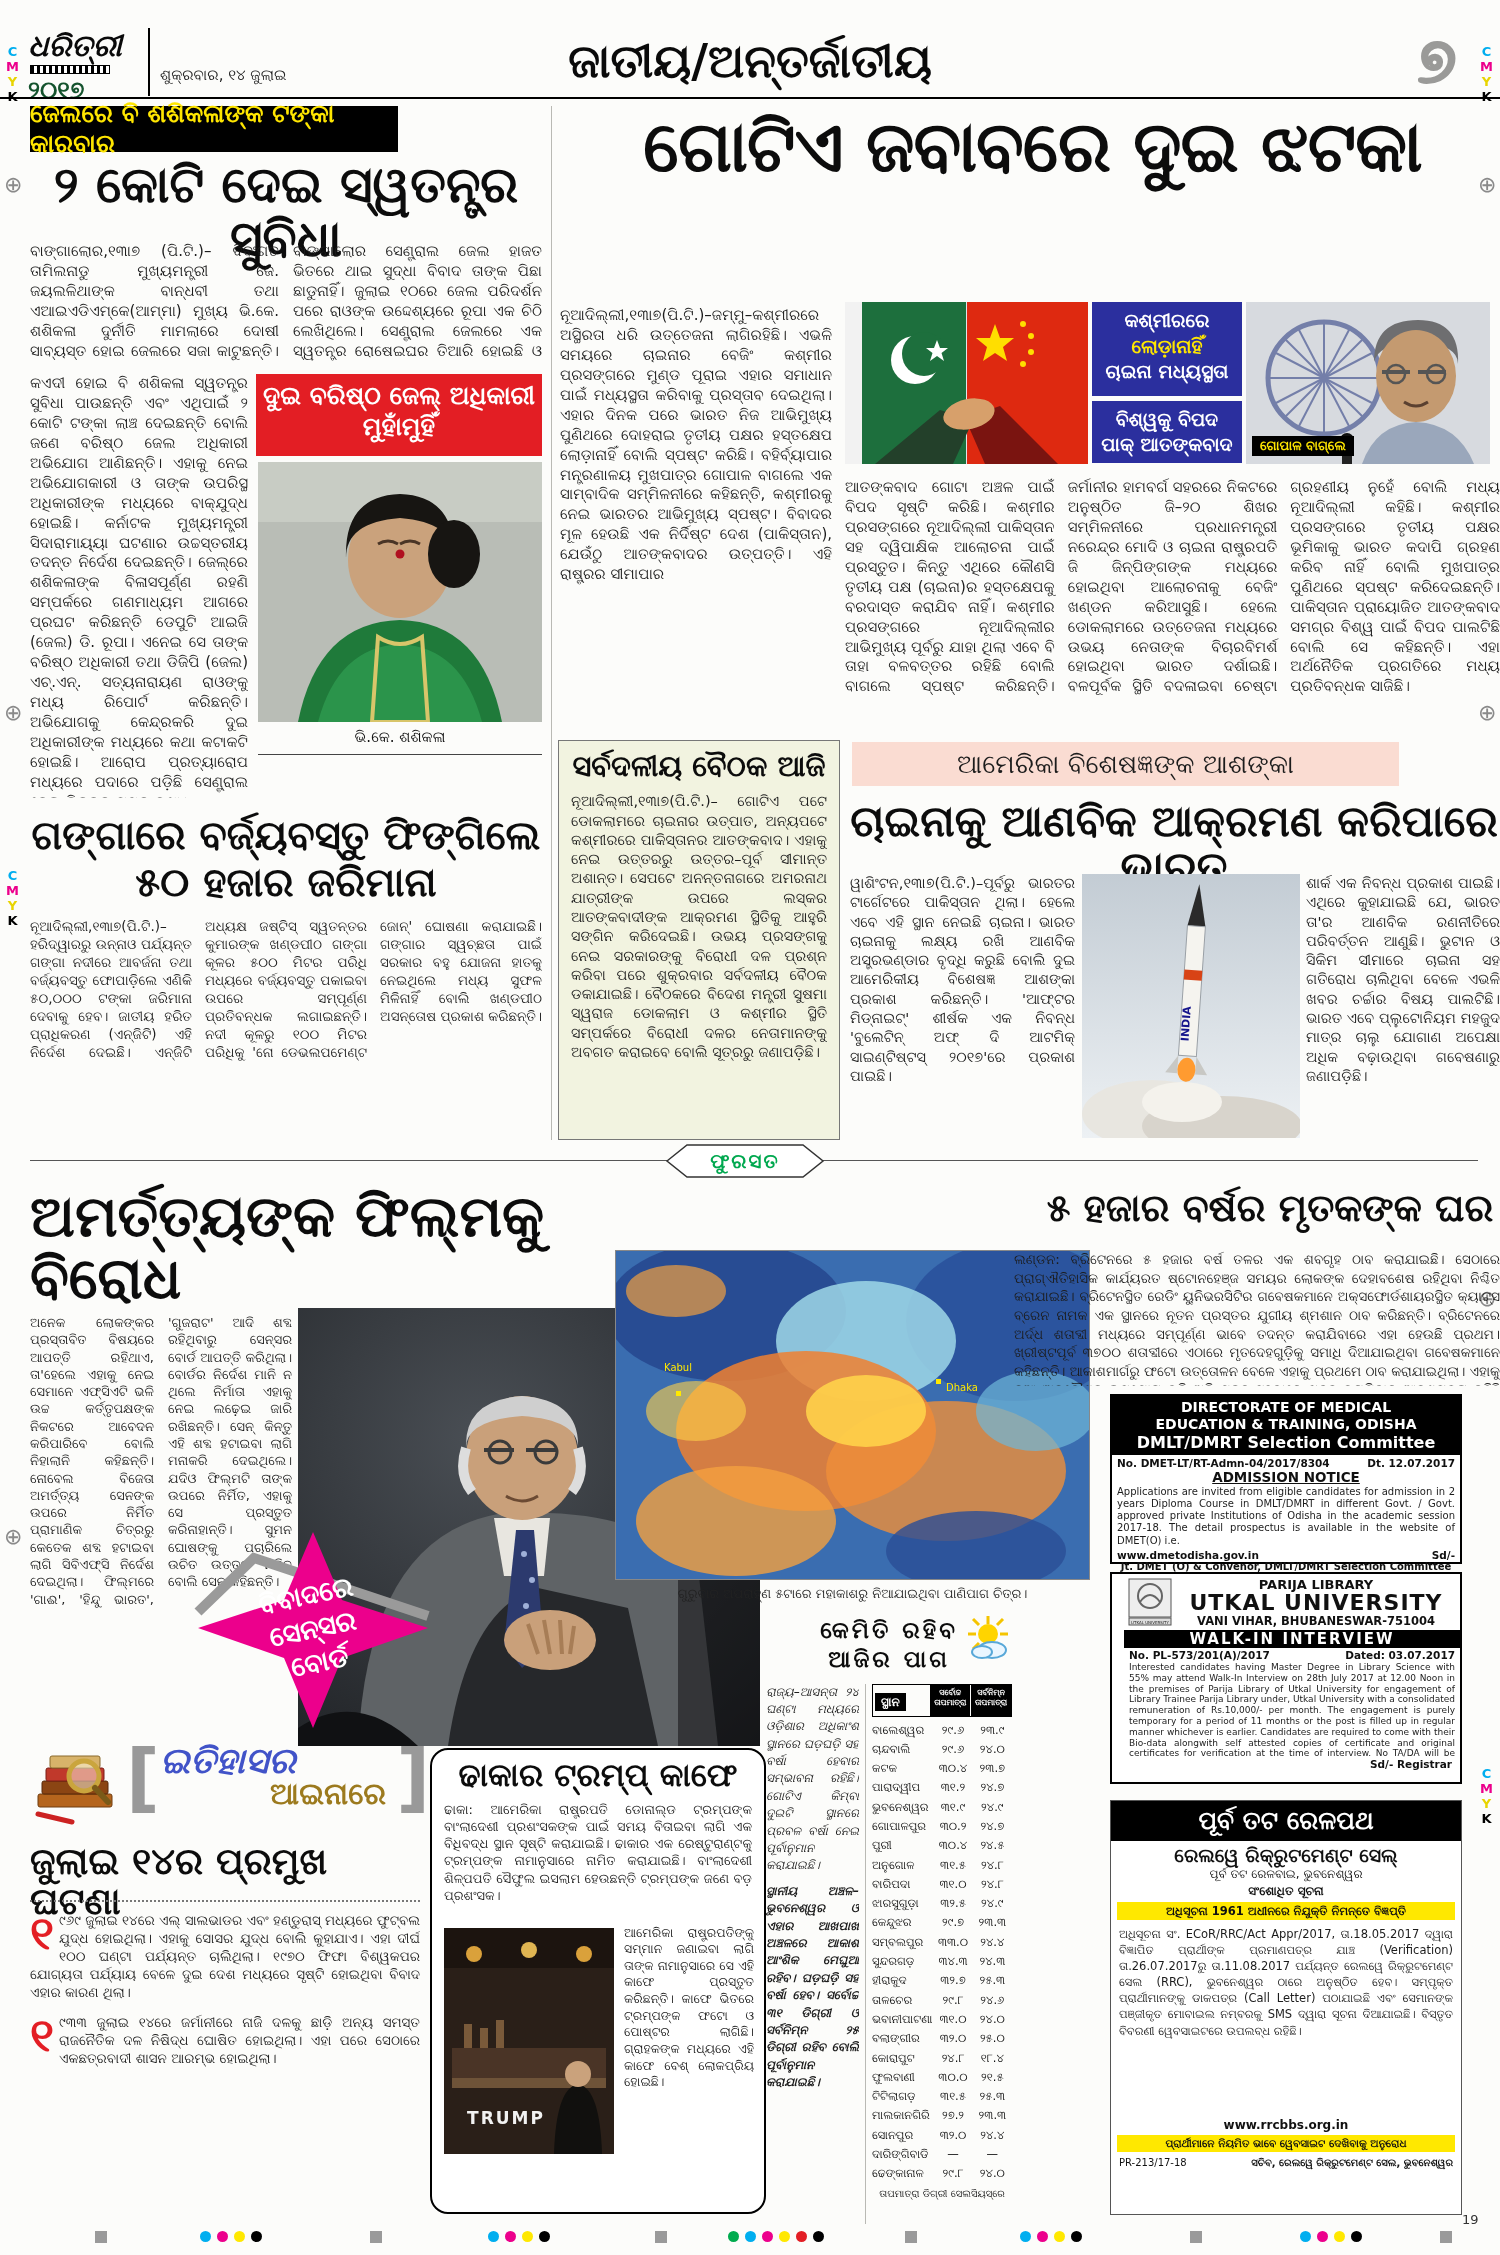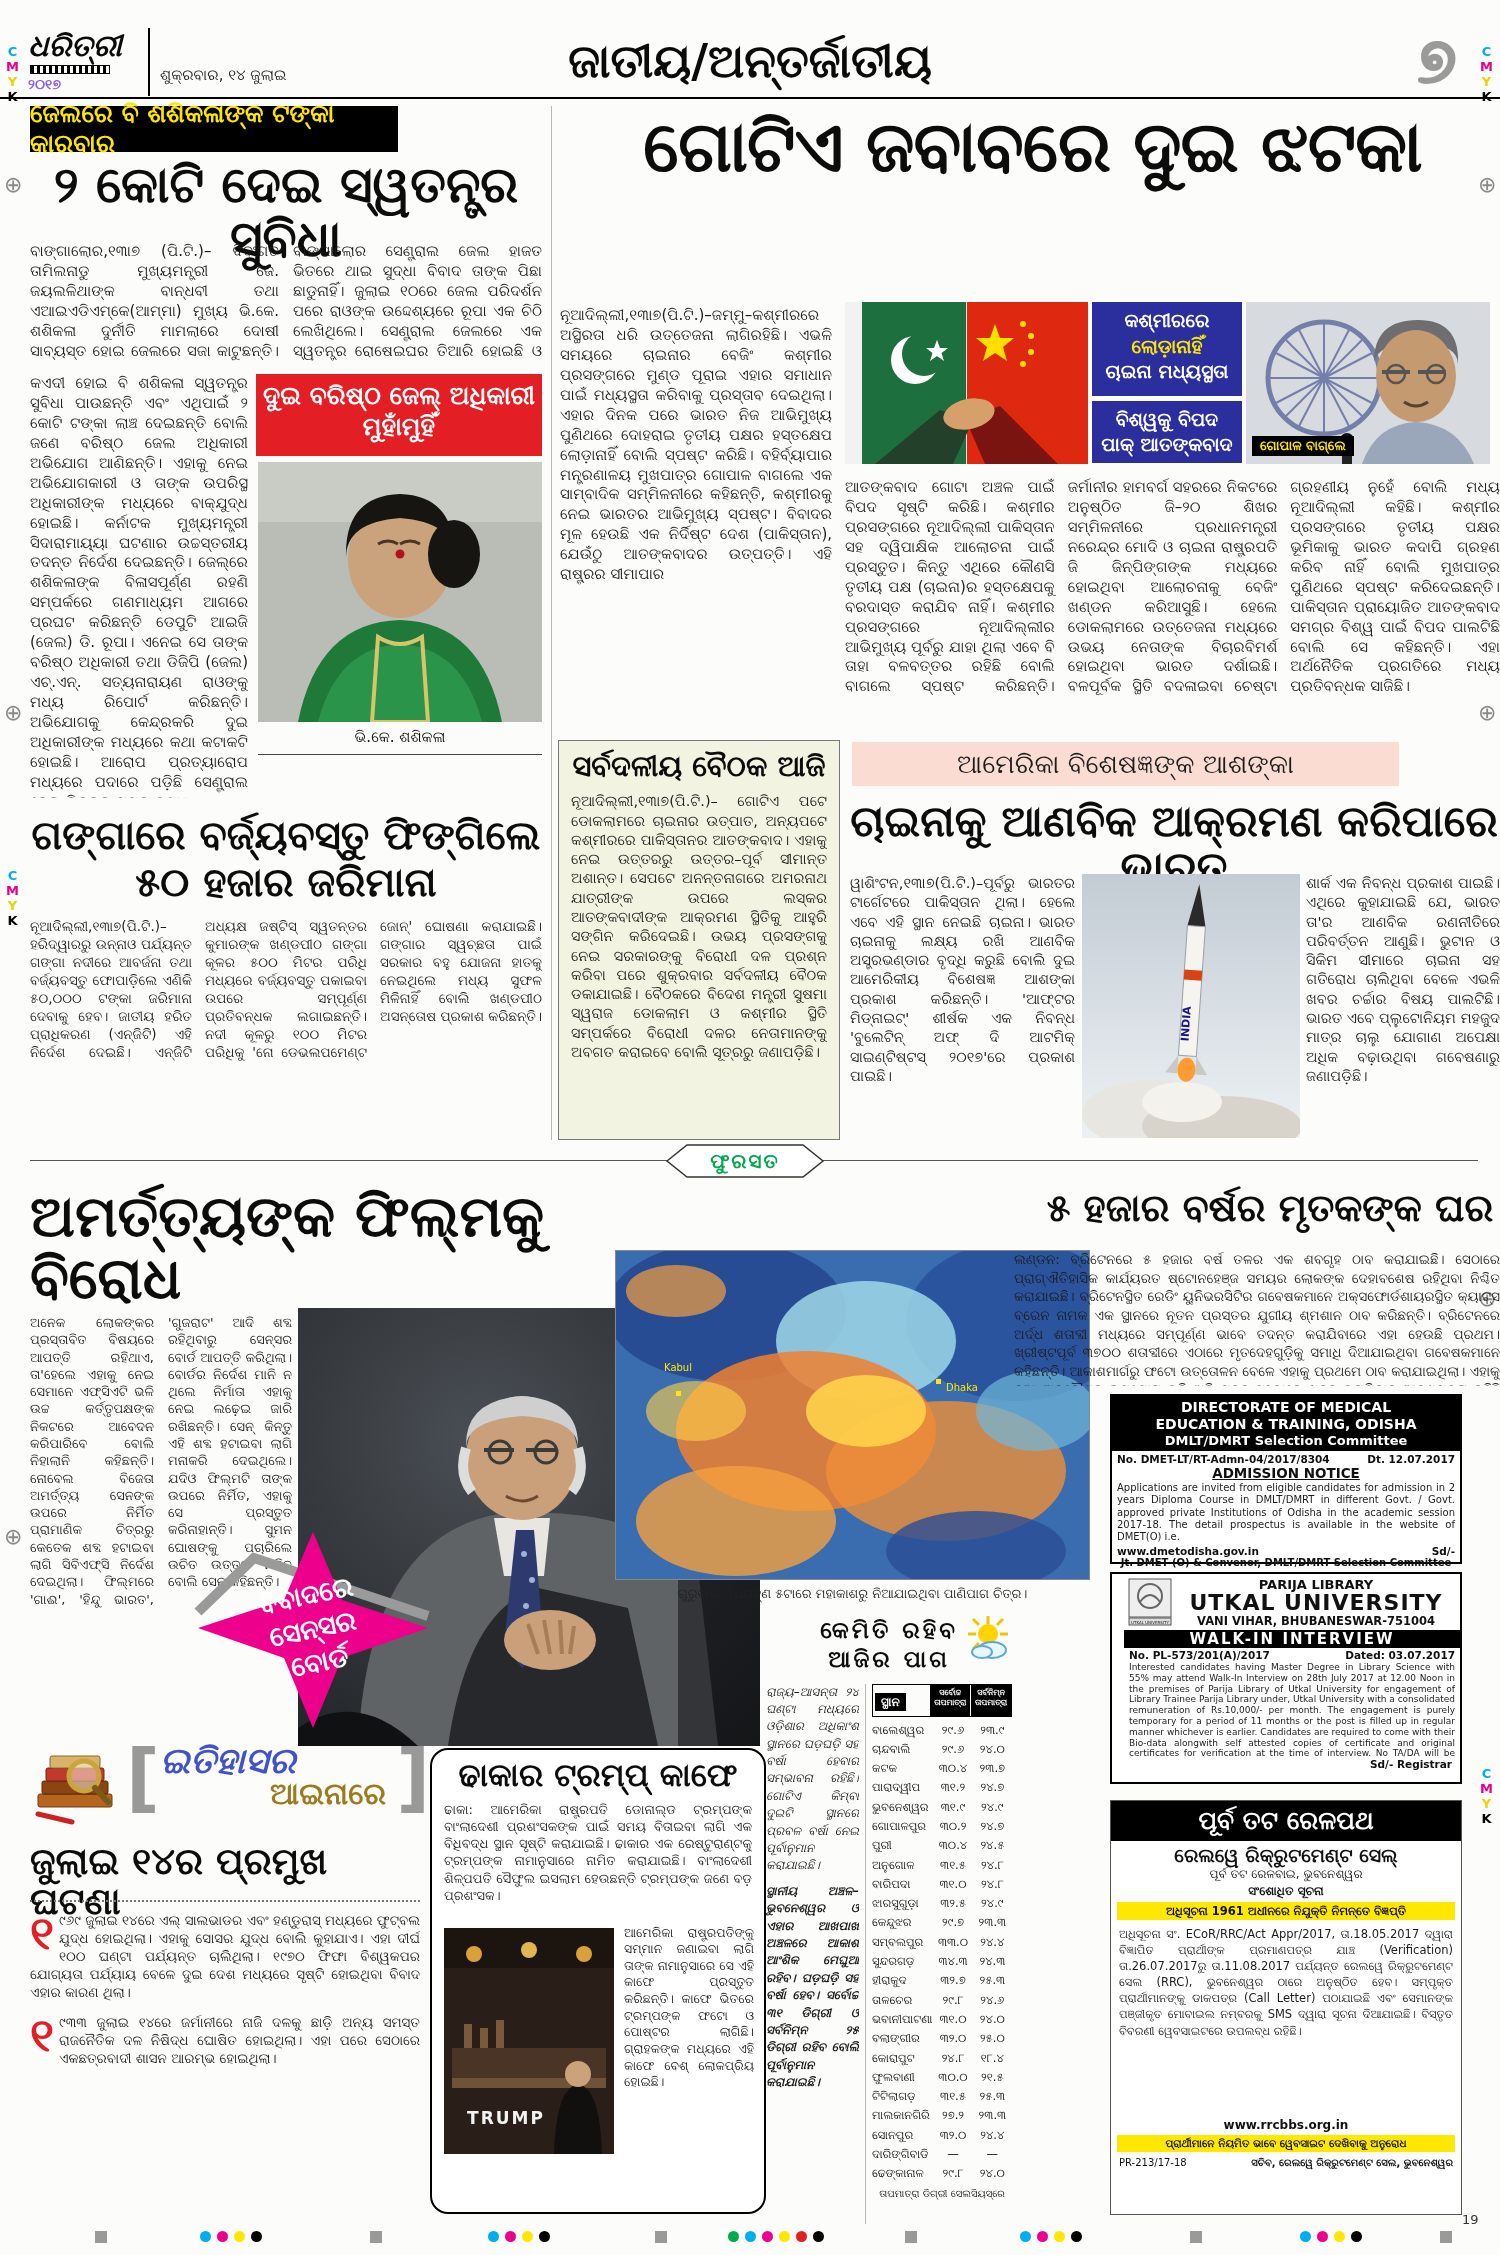--- a/index.html
+++ b/index.html
@@ -32,21 +32,21 @@
   .wv{width:41px;text-align:center}
 </style>
 </head>
 <body>
 
 <div id="page">
 
   <div class="abs" style="left:28px;top:28px;width:118px;">
     <div style="font-size:30px;font-weight:bold;font-style:italic;color:#0a0a0a;">ଧରିତ୍ରୀ</div>
     <div style="width:78px;height:7px;margin:1px 0 2px 2px;background:repeating-linear-gradient(90deg,#000 0 3px,#fff 3px 6px);border:1px solid #000;"></div>
-    <div style="font-size:14px;font-weight:bold;color:#8b5cf6;">୨୦୧୭</div>
+    <div style="font-size:24px;font-weight:bold;color:#14532d;">୨୦୧୭</div>
   </div>
   <div class="abs" style="left:148px;top:28px;width:2px;height:68px;background:#000;"></div>
   <div class="abs" style="left:160px;top:66px;font-size:15px;color:#222;">ଶୁକ୍ରବାର, ୧୪ ଜୁଲାଇ</div>
   <div class="abs ctr" style="left:0;top:34px;width:1500px;font-size:46px;font-weight:bold;color:#0a0a0a;">ଜାତୀୟ/ଅନ୍ତର୍ଜାତୀୟ</div>
   <div class="abs" style="left:1418px;top:24px;font-size:62px;font-weight:bold;color:#c2c2c0;-webkit-text-stroke:2px #9a9a98;">୭</div>
   <div class="abs" style="left:0;top:97px;width:1500px;height:2px;background:#000;"></div>
 
   <div class="abs cmyk" style="left:6px;top:44px;">
     <span class="c">C</span>
       <span class="m">M</span>
@@ -453,21 +453,21 @@
     </div>
   </div>
 
   <div class="abs hl ctr" style="left:1040px;top:1188px;width:460px;font-size:38px;">୫ ହଜାର ବର୍ଷର ମୃତକଙ୍କ ଘର</div>
   <div class="abs jt" style="left:1014px;top:1250px;width:486px;height:136px;font-size:13.5px;line-height:1.38;">ଲଣ୍ଡନ: ବ୍ରିଟେନରେ ୫ ହଜାର ବର୍ଷ ତଳର ଏକ ଶବଗୃହ ଠାବ କରାଯାଇଛି। ସେଠାରେ ପ୍ରାଗ୍‌ଐତିହାସିକ କାର୍ଯ୍ୟରତ ଷ୍ଟୋନହେଞ୍ଜ ସମୟର ଲୋକଙ୍କ ଦେହାବଶେଷ ରହିଥିବା ନିଶ୍ଚିତ କରାଯାଇଛି। ବ୍ରିଟେନସ୍ଥିତ ରେଡିଂ ୟୁନିଭରସିଟିର ଗବେଷକମାନେ ଅକ୍ସଫୋର୍ଡଶାୟରସ୍ଥିତ କ୍ୟାଟ୍ସ ବ୍ରେନ ନାମକ ଏକ ସ୍ଥାନରେ ନୂତନ ପ୍ରସ୍ତର ଯୁଗୀୟ ଶ୍ମଶାନ ଠାବ କରିଛନ୍ତି। ବ୍ରିଟେନରେ ଅର୍ଦ୍ଧ ଶତାବ୍ଦୀ ମଧ୍ୟରେ ସମ୍ପୂର୍ଣ୍ଣ ଭାବେ ତଦନ୍ତ କରାଯିବାରେ ଏହା ହେଉଛି ପ୍ରଥମ। ଖ୍ରୀଷ୍ଟପୂର୍ବ ୩୭୦୦ ଶତାବ୍ଦୀରେ ଏଠାରେ ମୃତଦେହଗୁଡ଼ିକୁ ସମାଧି ଦିଆଯାଇଥିବା ଗବେଷକମାନେ କହିଛନ୍ତି। ଆକାଶମାର୍ଗରୁ ଫଟୋ ଉତ୍ତୋଳନ ବେଳେ ଏହାକୁ ପ୍ରଥମେ ଠାବ କରାଯାଇଥିଲା। ଏହାକୁ ନୂଆ ଜ୍ଞାନକୌଶଳ ଉପଯୋଗ କରି ଅତି ଯତ୍ନ ସହକାରେ ଖନନ କରାଯିବାର ଆବଶ୍ୟକତା ରହିଛି ବୋଲି ରେଡିଂ ୟୁନିଭର୍ସିଟିର ଆର୍କିଓଲୋଜି ଫିଲ୍ଡ ସ୍କୁଲ ନିର୍ଦେଶକ ଜିମ୍ ଲିଏରି କହିଛନ୍ତି।</div>
 
   <div class="abs adbox" style="left:1110px;top:1394px;width:352px;height:170px;padding:0;">
     <div class="adhead" style="font-size:14px;line-height:1.2;padding:3px 2px;">
       <div>DIRECTORATE OF MEDICAL</div>
       <div>EDUCATION &amp; TRAINING, ODISHA</div>
-      <div style="font-size:13px;text-align:center;">DMLT/DMRT Selection Committee</div>
+      <div style="font-size:16px;text-align:center;">DMLT/DMRT Selection Committee</div>
     </div>
     <div style="display:flex;justify-content:space-between;font-size:10.5px;font-weight:bold;padding:2px 5px 0;">
       <span>No. DMET-LT/RT-Admn-04/2017/8304</span>
       <span>Dt. 12.07.2017</span>
     </div>
     <div class="ctr" style="font-size:13.5px;font-weight:bold;text-decoration:underline;">ADMISSION NOTICE</div>
     <div class="jt" style="font-size:10px;line-height:1.22;padding:1px 5px;height:62px;">Applications are invited from eligible candidates for admission in 2 years Diploma Course in DMLT/DMRT in different Govt. / Govt. approved private Institutions of Odisha in the academic session 2017-18. The detail prospectus is available in the website of DMET(O) i.e.</div>
     <div style="display:flex;justify-content:space-between;font-size:10.5px;font-weight:bold;padding:0 5px;">
       <span style="cursor:pointer;">www.dmetodisha.gov.in</span>
       <span>Sd/-</span>

